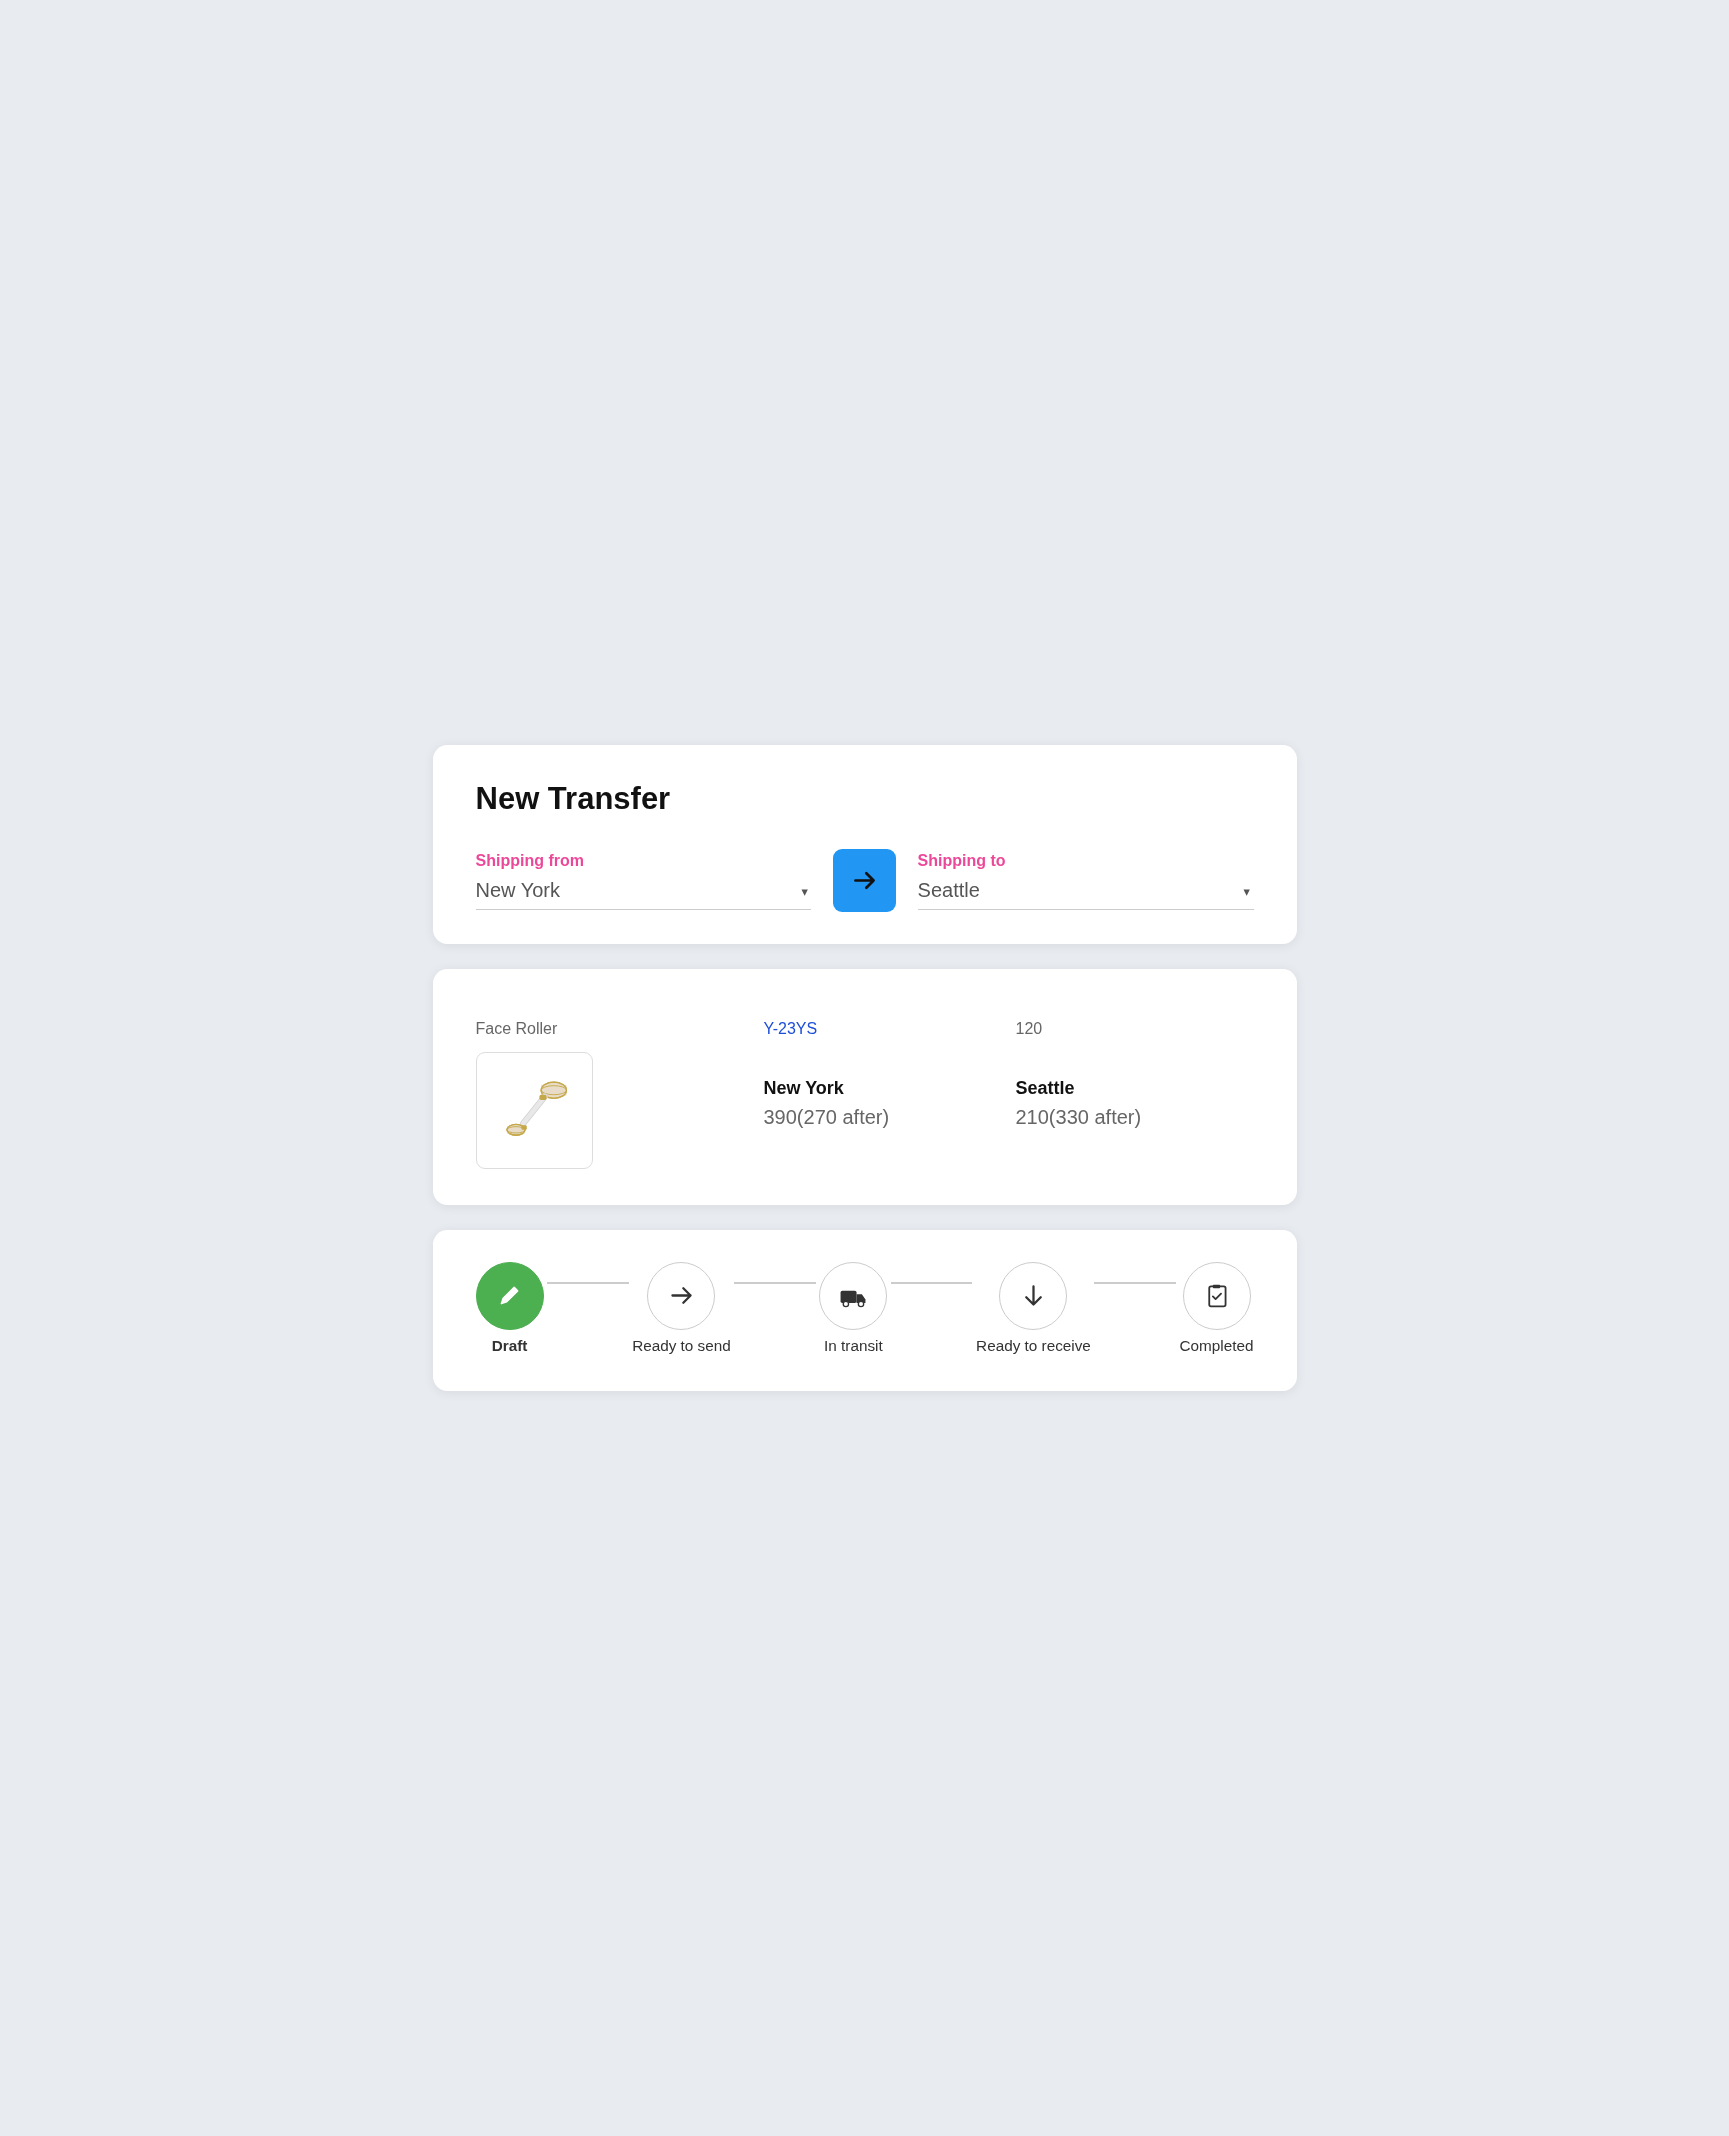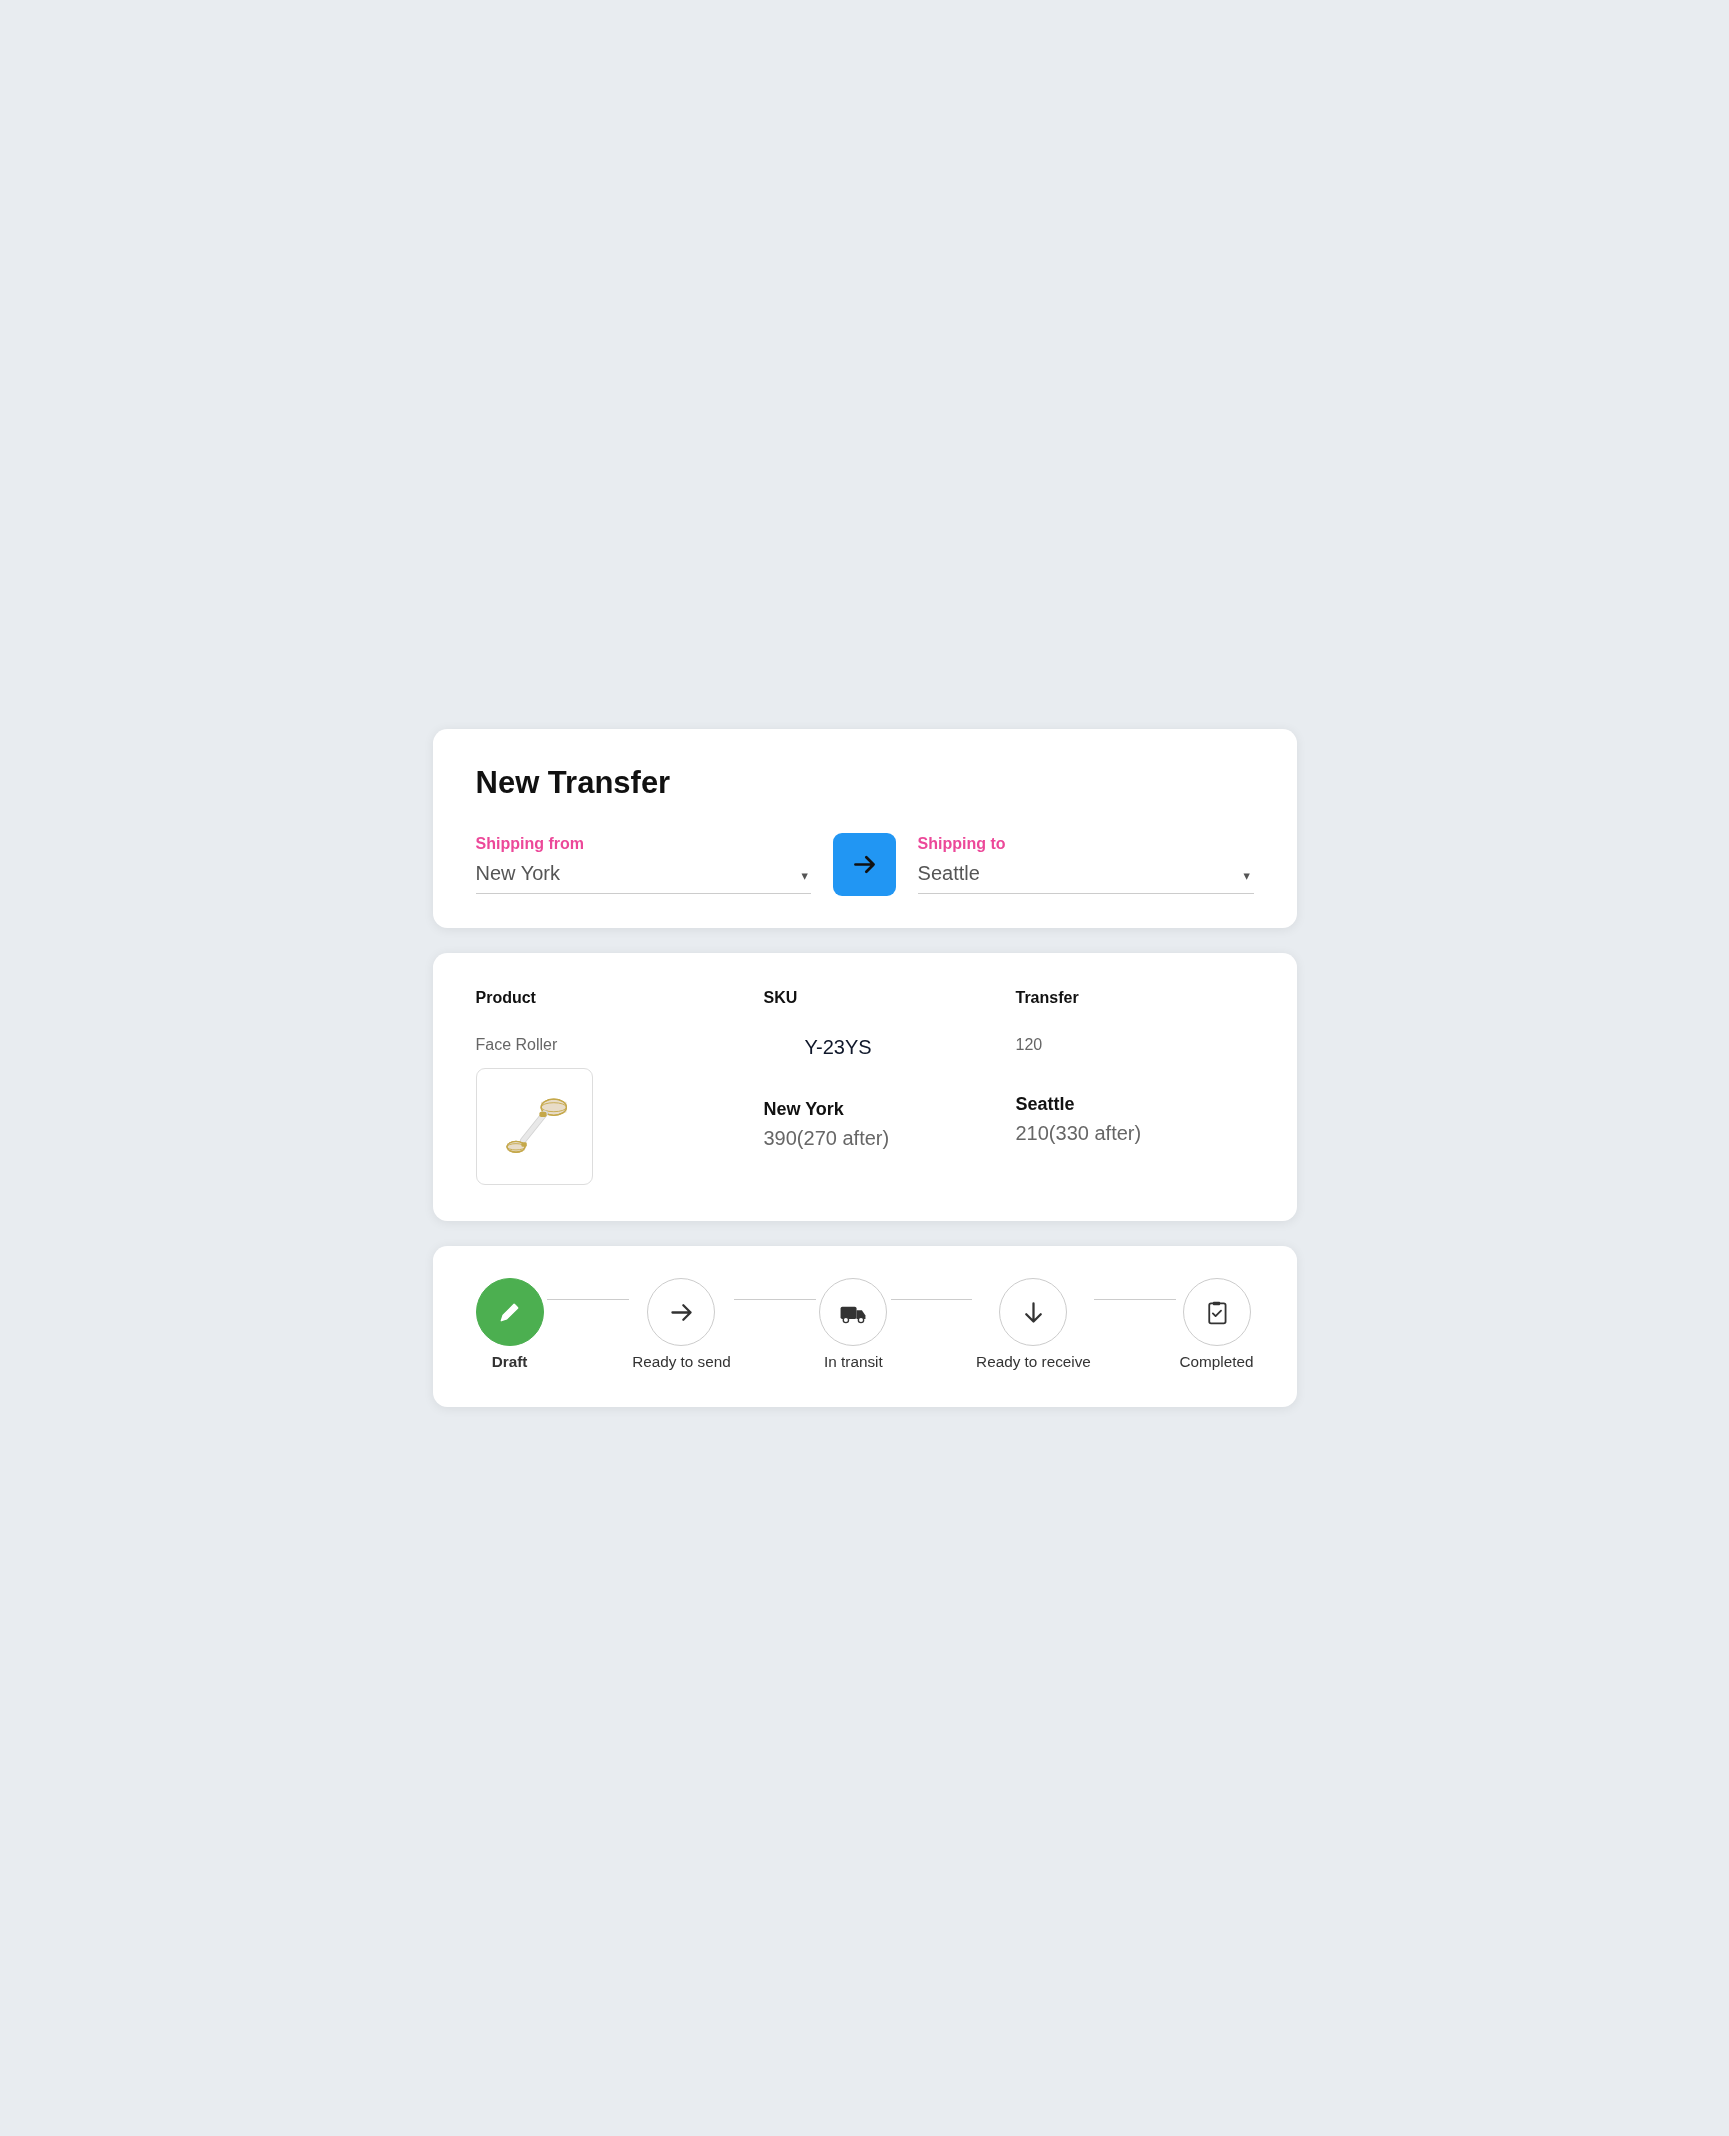--- a/index.html
+++ b/index.html
@@ -168,23 +168,22 @@
       overflow: hidden;
     }
 
     .sku-cell {
       display: flex;
       flex-direction: column;
       gap: 40px;
     }
 
     .sku-value {
-      font-size: 20px;
-      color: #0f172a;
-      margin-left: 41px;
+      font-size: 16px;
+      color: #1d4ed8;
     }
 
     .location-label {
       font-size: 18px;
       font-weight: 700;
       color: #111111;
     }
 
     .stock-value {
       font-size: 20px;
@@ -298,25 +297,20 @@
         <div class="shipping-select-wrapper">
           <span class="shipping-select-value">Seattle</span>
           <span class="chevron-icon">▾</span>
         </div>
       </div>
     </div>
   </div>
 
   <div class="card">
 
-    <div class="table-header">
-      <div class="table-header-cell">Product</div>
-      <div class="table-header-cell">SKU</div>
-      <div class="table-header-cell">Transfer</div>
-    </div>
 
     <div class="table-row">
 
       <div class="product-cell">
         <span class="product-name">Face Roller</span>
         <div class="product-image">
           <svg class="face-roller-svg" viewBox="0 0 100 100" xmlns="http://www.w3.org/2000/svg">
 
             <ellipse cx="72" cy="28" rx="14" ry="9" fill="#e8dcc8" stroke="#c5a84a" stroke-width="1.5"></ellipse>
 

